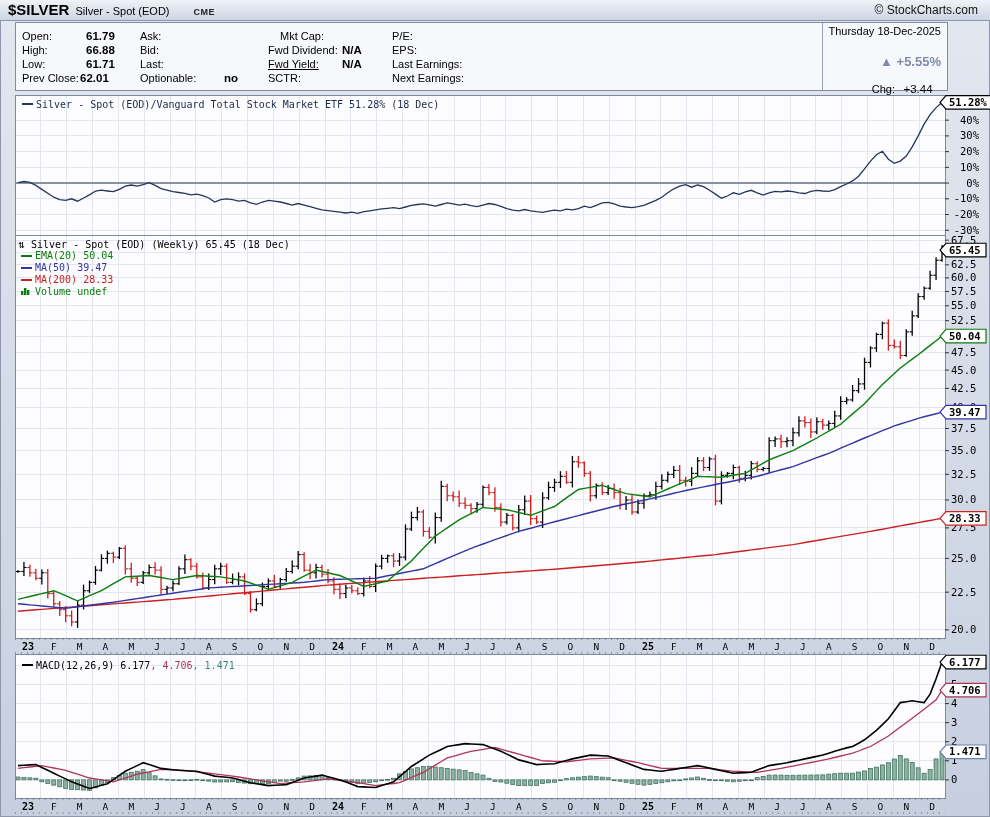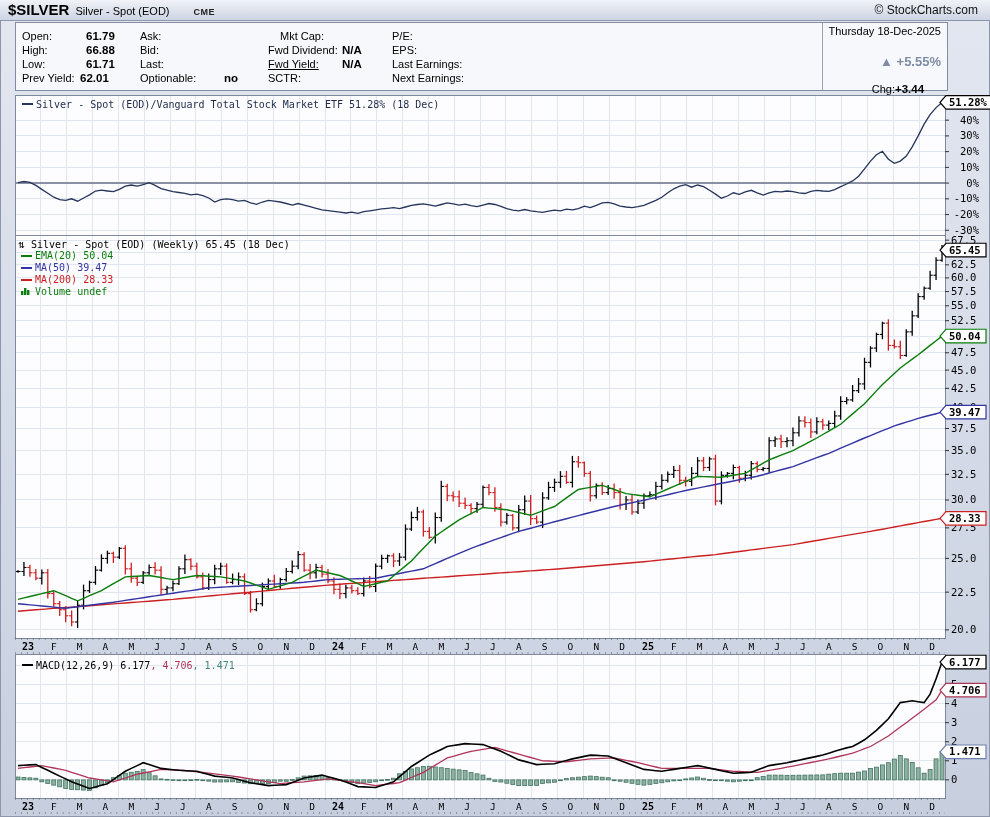--- a/index.html
+++ b/index.html
@@ -13,42 +13,42 @@
   .topbar .credit{position:absolute;right:12px;top:0;font-size:12px;color:#111;}
   .quote{position:absolute;left:15px;top:22px;width:931px;height:67px;background:#f7f8fb;
     border:1px solid #828da3;font-size:11px;color:#000;}
   .qcell{position:absolute;white-space:nowrap;}
   .qval{font-weight:bold;font-size:11.5px;}
   .qsep{position:absolute;left:806px;top:0;height:100%;border-left:1px solid #9aa3b5;}
   .qsummary{position:absolute;right:6px;top:2px;width:165px;text-align:right;}
   .qdate{font-size:11px;color:#000;margin-bottom:17px;}
   .qpct{font-size:13px;font-weight:bold;margin-bottom:14px;}
   .qrow{font-size:11px;line-height:13.5px;}
-  .qrow .v{display:inline-block;width:46px;text-align:left;font-weight:bold;font-size:11.5px;}
+  .qrow .v{display:inline-block;width:46px;text-align:center;font-weight:normal;font-size:11.5px;}
   svg{position:absolute;left:0;top:0;}
   text{user-select:none;}
 </style>
 </head>
 <body>
 
 <div class="stage">
   <div class="topbar">
     <span class="sym">$SILVER</span><span class="nm">Silver - Spot (EOD)</span><span class="ex">CME</span>
     <span class="credit">© StockCharts.com</span>
   </div>
 
   <div class="quote">
     <div id="quote-grid">
         <span class="qcell" style="left: 6px; top: 7px;">Open:</span>
         <span class="qcell qval" style="left: 70px; top: 7px;">61.79</span>
         <span class="qcell" style="left: 6px; top: 21px;">High:</span>
         <span class="qcell qval" style="left: 70px; top: 21px;">66.88</span>
         <span class="qcell" style="left: 6px; top: 35px;">Low:</span>
         <span class="qcell qval" style="left: 70px; top: 35px;">61.71</span>
-        <span class="qcell" style="left: 6px; top: 49px;">Prev Yield:</span>
+        <span class="qcell" style="left: 6px; top: 49px;">Prev Close:</span>
         <span class="qcell qval" style="left: 64px; top: 49px;">62.01</span>
         <span class="qcell" style="left: 124px; top: 7px;">Ask:</span>
         <span class="qcell qval" style="left: 208px; top: 7px;"></span>
         <span class="qcell" style="left: 124px; top: 21px;">Bid:</span>
         <span class="qcell qval" style="left: 208px; top: 21px;"></span>
         <span class="qcell" style="left: 124px; top: 35px;">Last:</span>
         <span class="qcell qval" style="left: 208px; top: 35px;"></span>
         <span class="qcell" style="left: 124px; top: 49px;">Optionable:</span>
         <span class="qcell qval" style="left: 208px; top: 49px;">no</span>
         <span class="qcell" style="left: 264px; top: 7px;">Mkt Cap:</span>

